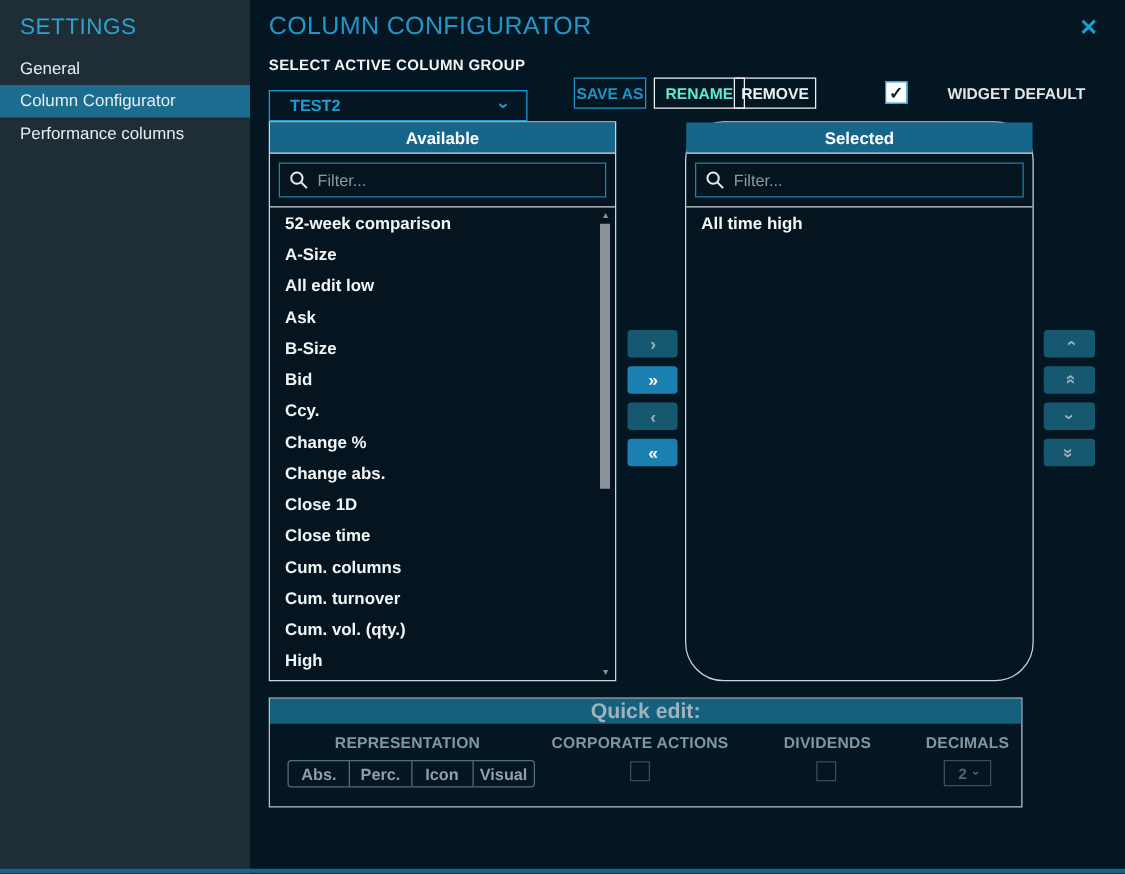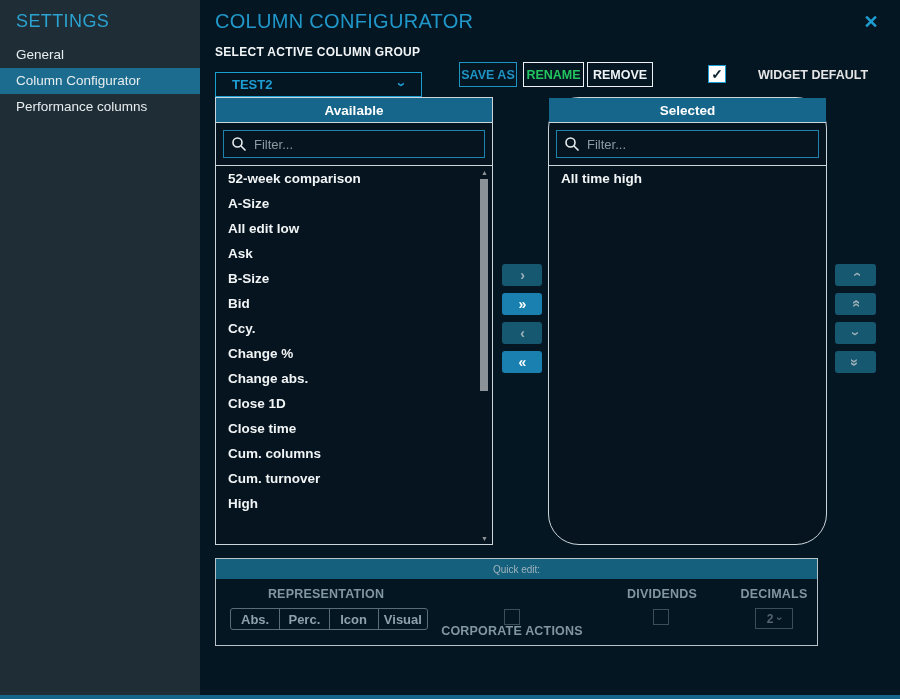--- a/index.html
+++ b/index.html
@@ -18,21 +18,21 @@
   
   .main-title { position:absolute; left:215px; top:10px; font-size:20px; color:#2097c8; letter-spacing:.3px; }
   .close-btn { position:absolute; left:858px; top:9px; width:26px; height:26px; color:#1d9ed3; font-size:18px; font-weight:700; display:flex; align-items:center; justify-content:center; cursor:pointer; }
 
   
   .select-label { position:absolute; left:215px; top:45px; font-size:12px; font-weight:700; color:#f2f5f6; letter-spacing:.3px; }
   .group-dropdown { position:absolute; left:215px; top:72px; width:207px; height:25px; border:1px solid #1d9ed3; color:#1d9ed3; font-size:13px; font-weight:700; display:flex; align-items:center; justify-content:space-between; padding:0 16px; cursor:pointer; background:transparent; }
   .chev-down { display:inline-block; transform:rotate(90deg); font-size:15px; font-weight:700; line-height:1; }
   .btn { position:absolute; top:62px; height:25px; background:transparent; font-size:12.5px; font-weight:700; display:flex; align-items:center; justify-content:center; cursor:pointer; }
   .btn-saveas { left:459px; width:58px; border:1px solid #1d94c4; color:#1d94c4; }
-  .btn-rename { left:523px; width:61px; border:1px solid #eef2f4; color:#22c55e; }
+  .btn-rename { left:523px; width:73px; border:1px solid #eef2f4; color:#5eead4; }
   .btn-remove { left:587px; width:66px; border:1px solid #eef2f4; color:#eef2f4; }
   .widget-checkbox { position:absolute; left:708px; top:65px; width:18px; height:18px; background:#ffffff; border:1px solid #1d9ed3; color:#0b2230; font-size:14px; font-weight:700; display:flex; align-items:center; justify-content:center; cursor:pointer; }
   .widget-label { position:absolute; left:758px; top:68px; font-size:12.5px; font-weight:700; color:#e5e5e5; }
 
   
   .panel { position:absolute; top:97px; height:448px; border:1px solid #ccd5da; background:#05141f; }
   .panel.available { left:215px; width:278px; }
   .panel.selectedp { left:548px; width:279px;border-radius:31px; }
   .panel-header { height:25px; background:#16668c; color:#ffffff; font-weight:700; font-size:13.5px; display:flex; align-items:center; justify-content:center; border-bottom:1px solid #ccd5da; }
   .filter-row { height:43px; border-bottom:1px solid #ccd5da; padding:7px; }
@@ -56,21 +56,21 @@
   .tbtn.off { background:#175871; color:#9fb2ba; }
   .t1 { left:502px; top:264px; } .t2 { left:502px; top:293px; }
   .t3 { left:502px; top:322px; } .t4 { left:502px; top:351px; }
   .r1 { left:835px; top:264px; width:41px; } .r2 { left:835px; top:293px; width:41px; }
   .r3 { left:835px; top:322px; width:41px; } .r4 { left:835px; top:351px; width:41px; }
   .rot-up   { display:inline-block; transform:rotate(-90deg); letter-spacing:-1px; }
   .rot-down { display:inline-block; transform:rotate(90deg);  letter-spacing:-1px; }
 
   
   .quick-edit { position:absolute; left:215px; top:558px; width:603px; height:88px; border:1px solid #b9c4ca; }
-  .qe-header { height:20px; background:#15607c; color:#9fb3bc; font-weight:400; font-size:10px; display:flex; align-items:center; justify-content:center; }
+  .qe-header { height:20px; background:#15607c; color:#9fb3bc; font-weight:700; font-size:17px; display:flex; align-items:center; justify-content:center; }
   .qe-body { position:relative; height:66px; }
   .qe-label { position:absolute; top:8px; transform:translateX(-50%); font-size:12.5px; font-weight:700; color:#8296a1; letter-spacing:.2px; white-space:nowrap; }
   .seg-group { position:absolute; left:14px; top:29px; width:198px; height:22px; display:flex; border:1px solid #596d77; border-radius:3px; }
   .seg-item { flex:1; display:flex; align-items:center; justify-content:center; border-right:1px solid #596d77; font-weight:700; font-size:13px; color:#8ea0aa; cursor:default; }
   .seg-item:last-child { border-right:none; }
   .qe-checkbox { position:absolute; top:30px; transform:translateX(-50%); width:16px; height:16px; border:1px solid #3c4f59; background:transparent; cursor:default; }
   .qe-select { position:absolute; top:29px; transform:translateX(-50%); width:38px; height:21px; border:1px solid #3c4f59; color:#54656f; font-size:12px; font-weight:700; display:flex; align-items:center; justify-content:center; gap:4px; cursor:default; }
   .qe-select .chev-down { font-size:11px; }
 </style>
 </head>
@@ -123,20 +123,21 @@
         <div class="list-item">Ask</div>
         <div class="list-item">B-Size</div>
         <div class="list-item">Bid</div>
         <div class="list-item">Ccy.</div>
         <div class="list-item">Change %</div>
         <div class="list-item">Change abs.</div>
         <div class="list-item">Close 1D</div>
         <div class="list-item">Close time</div>
         <div class="list-item">Cum. columns</div>
         <div class="list-item">Cum. turnover</div>
+        <div class="list-item">Cum. vol. (qty.)</div>
         <div class="list-item">High</div>
       </div>
     <div class="scrollbar" style="top:70px;">
       <div class="scroll-arrow up">▲</div>
       <div class="scroll-thumb"></div>
       <div class="scroll-arrow down">▼</div>
     </div>
   </div>
 
   <div class="panel selectedp">
@@ -186,21 +187,21 @@
   <div class="quick-edit">
     <div class="qe-header">Quick edit:</div>
     <div class="qe-body">
       <div class="qe-label" style="left:110px;">REPRESENTATION</div>
       <div class="seg-group">
           <div class="seg-item">Abs.</div>
           <div class="seg-item">Perc.</div>
           <div class="seg-item">Icon</div>
           <div class="seg-item">Visual</div>
         </div>
-      <div class="qe-label" style="left:296px;margin-top:37px;">CORPORATE ACTIONS</div>
+      <div class="qe-label" style="left:296px;">CORPORATE ACTIONS</div>
       <div class="qe-checkbox" style="left:296px;"></div>
       <div class="qe-label" style="left:446px;">DIVIDENDS</div>
       <div class="qe-checkbox" style="left:445px;"></div>
       <div class="qe-label" style="left:558px;">DECIMALS</div>
       <div class="qe-select" style="left:558px;">
         <span>2</span>
         <span class="chev-down">›</span>
       </div>
     </div>
   </div>

